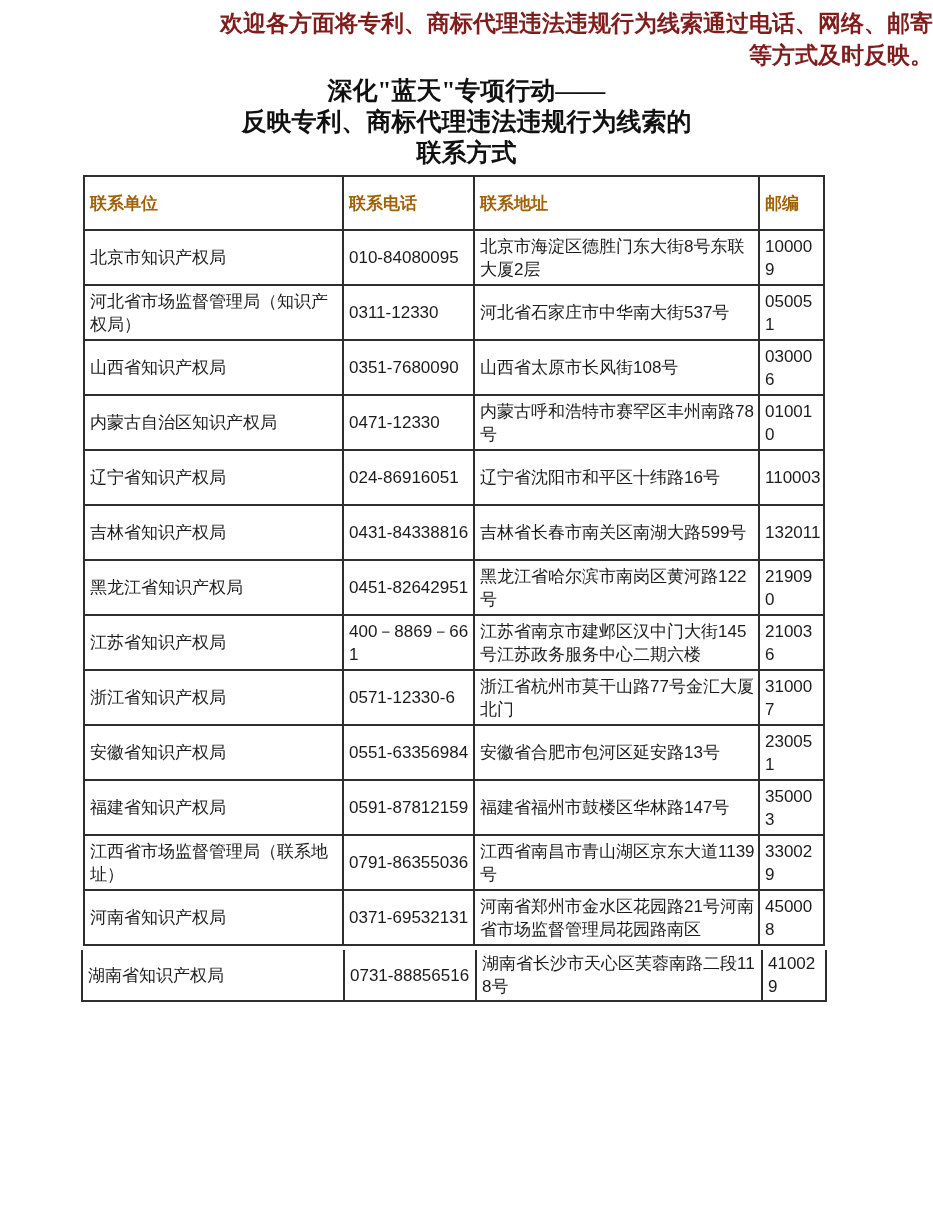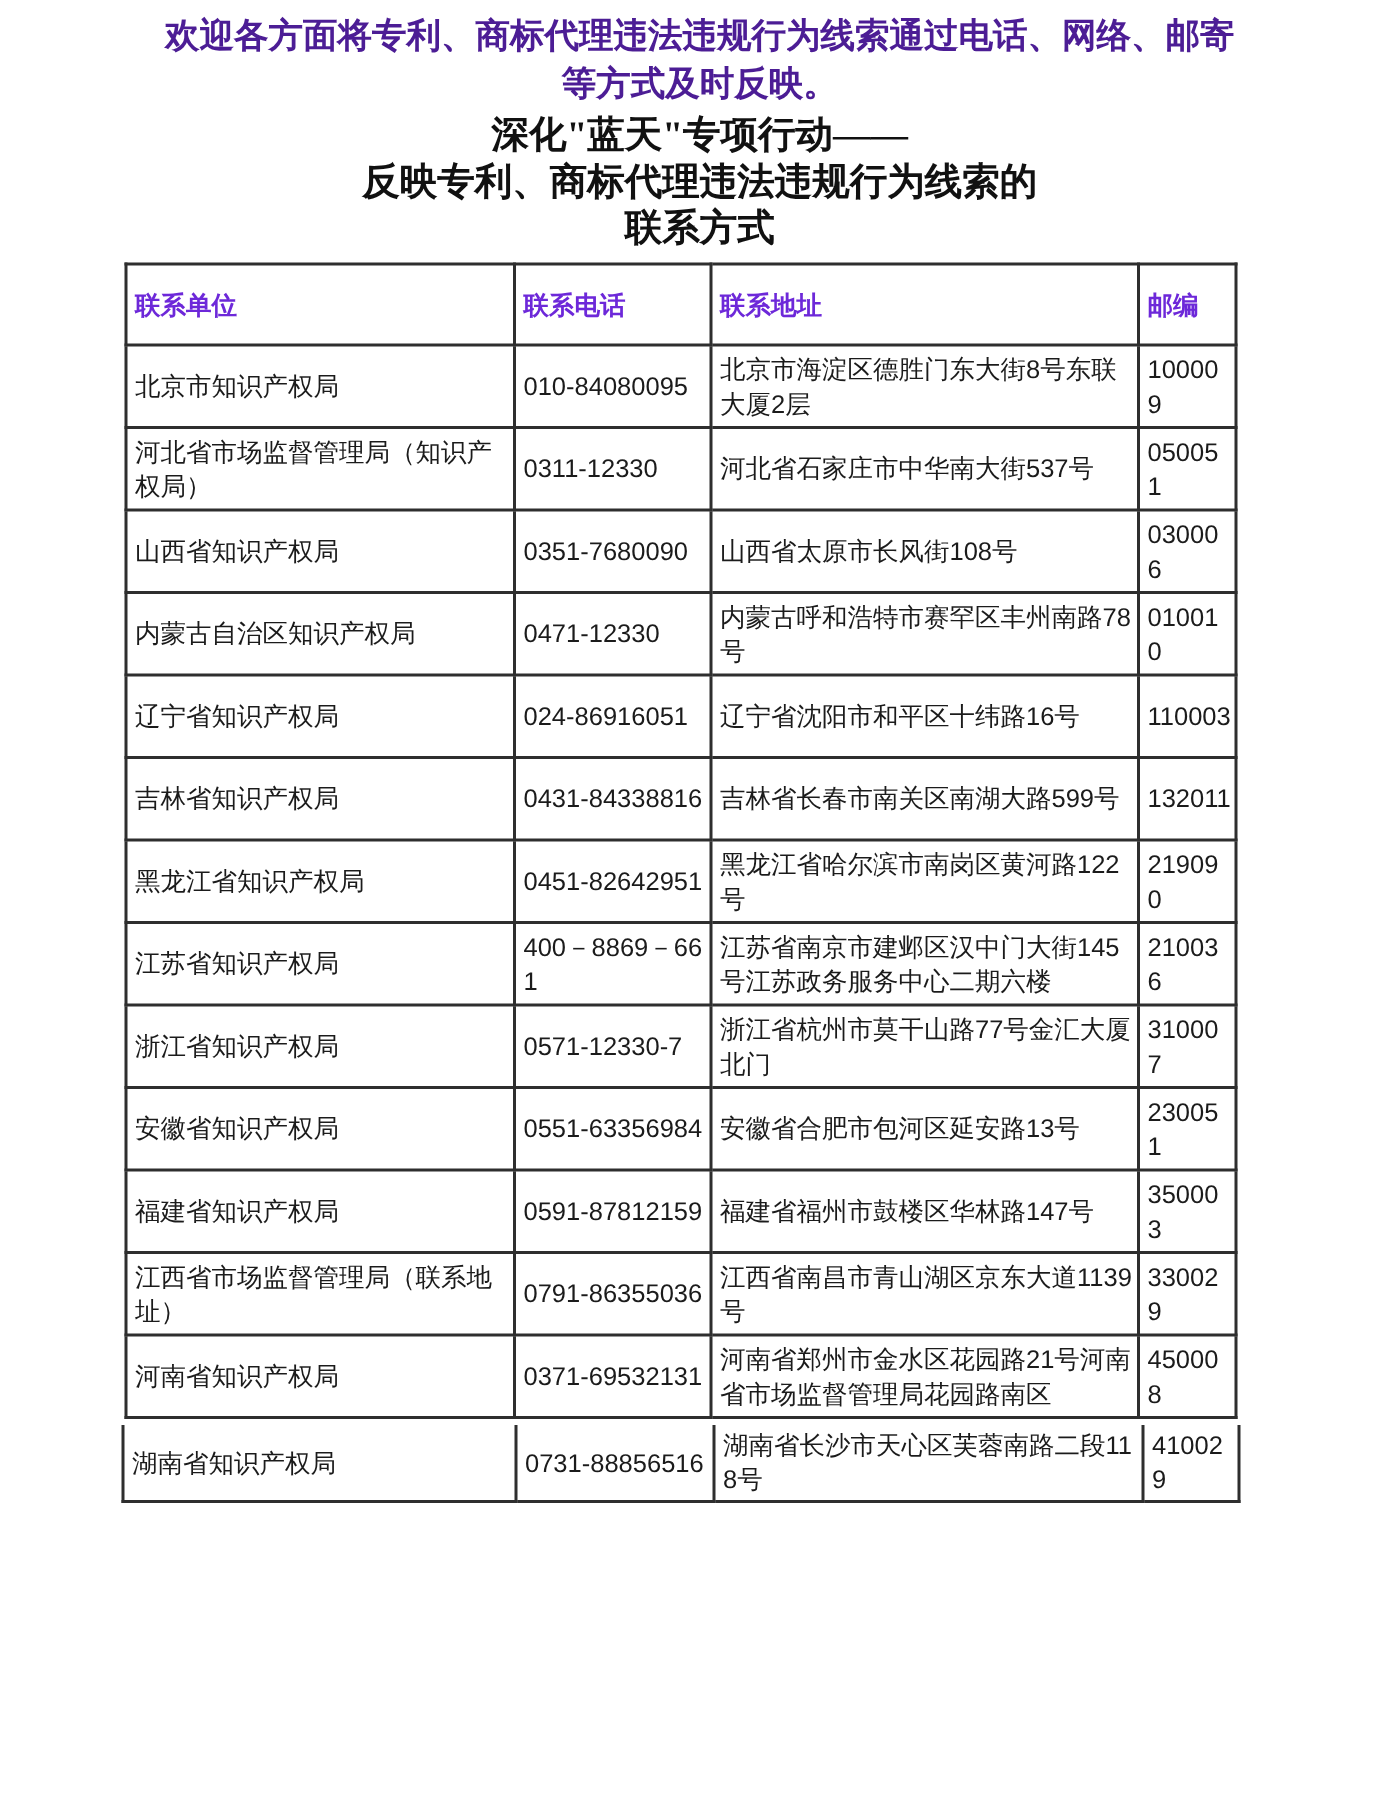--- a/index.html
+++ b/index.html
@@ -18,23 +18,23 @@
     position: relative;
     width: 933px;
     height: 1210px;
     background: #ffffff;
   }
   .intro {
     font-family: "Liberation Serif", serif;
     font-weight: bold;
     font-size: 23px;
     line-height: 32px;
-    text-align: center;
+    text-align: right;
     padding-top: 8px;
-    color: #4c1d95;
+    color: #7f1d1d;
   }
   .doc-title {
     font-family: "Liberation Serif", serif;
     font-weight: bold;
     font-size: 25px;
     line-height: 31px;
     text-align: center;
     margin-top: 3px;
     color: #111111;
   }
@@ -58,21 +58,21 @@
     padding: 2px 2px 2px 5px;
     vertical-align: middle;
     text-align: left;
     font-weight: normal;
     overflow: hidden;
     word-break: break-all;
     color: #1b1b1b;
   }
   table.contact thead th {
     font-weight: bold;
-    color: #6d28d9;
+    color: #a16207;
   }
   table.t1 thead tr { height: 54px; }
   table.t1 tbody tr { height: 55px; }
   
   table.t2 tbody tr:first-child td { border-top: none; }
   table.t2 tbody tr:nth-child(1) { height: 50px; }
   table.t2 tbody tr:nth-child(2) { height: 58px; }
 </style>
 </head>
 <body>
@@ -149,21 +149,21 @@
           <td>219090</td>
         </tr>
         <tr>
           <td>江苏省知识产权局</td>
           <td>400－8869－661</td>
           <td>江苏省南京市建邺区汉中门大街145号江苏政务服务中心二期六楼</td>
           <td>210036</td>
         </tr>
         <tr>
           <td>浙江省知识产权局</td>
-          <td>0571-12330-7</td>
+          <td>0571-12330-6</td>
           <td>浙江省杭州市莫干山路77号金汇大厦北门</td>
           <td>310007</td>
         </tr>
         <tr>
           <td>安徽省知识产权局</td>
           <td>0551-63356984</td>
           <td>安徽省合肥市包河区延安路13号</td>
           <td>230051</td>
         </tr>
         <tr>

